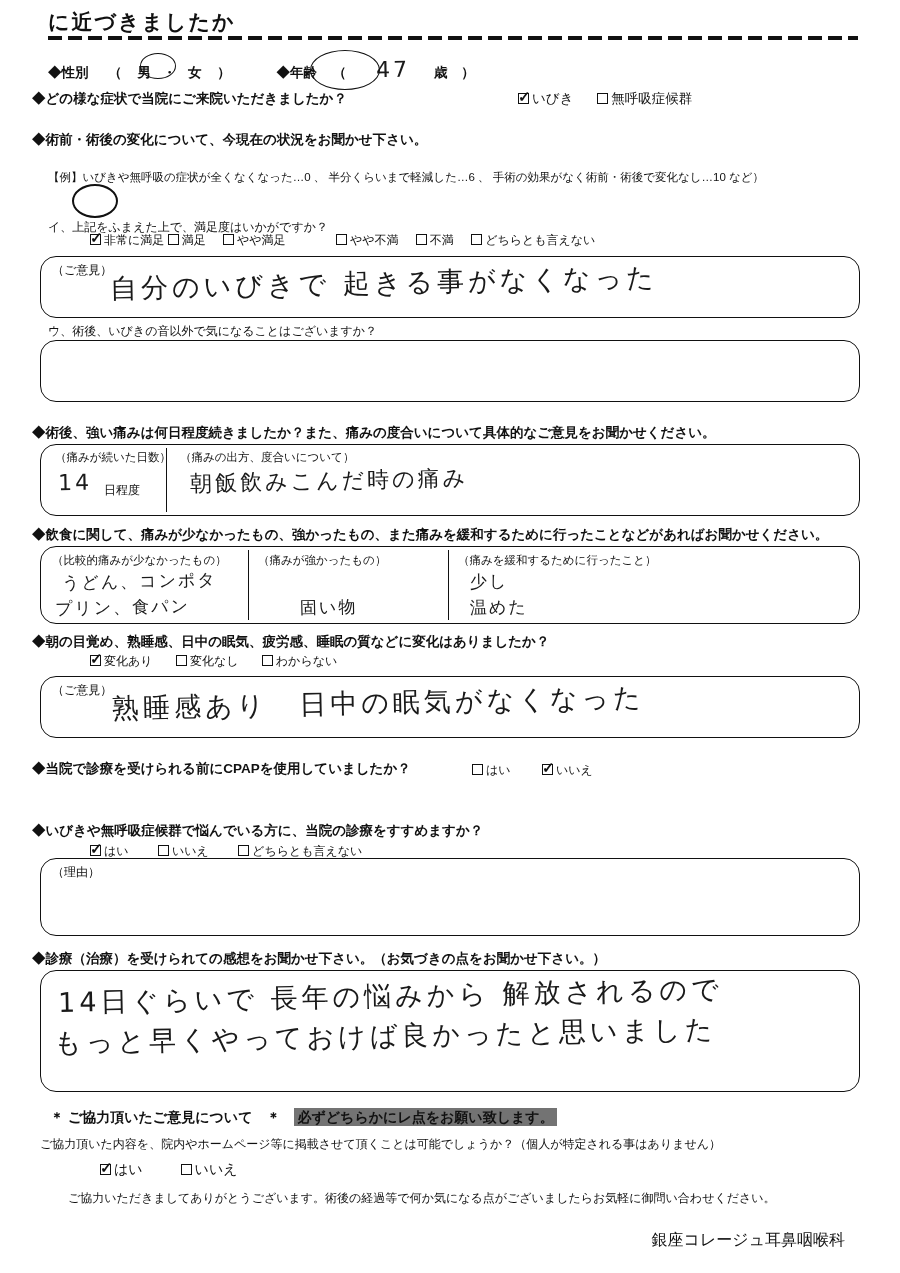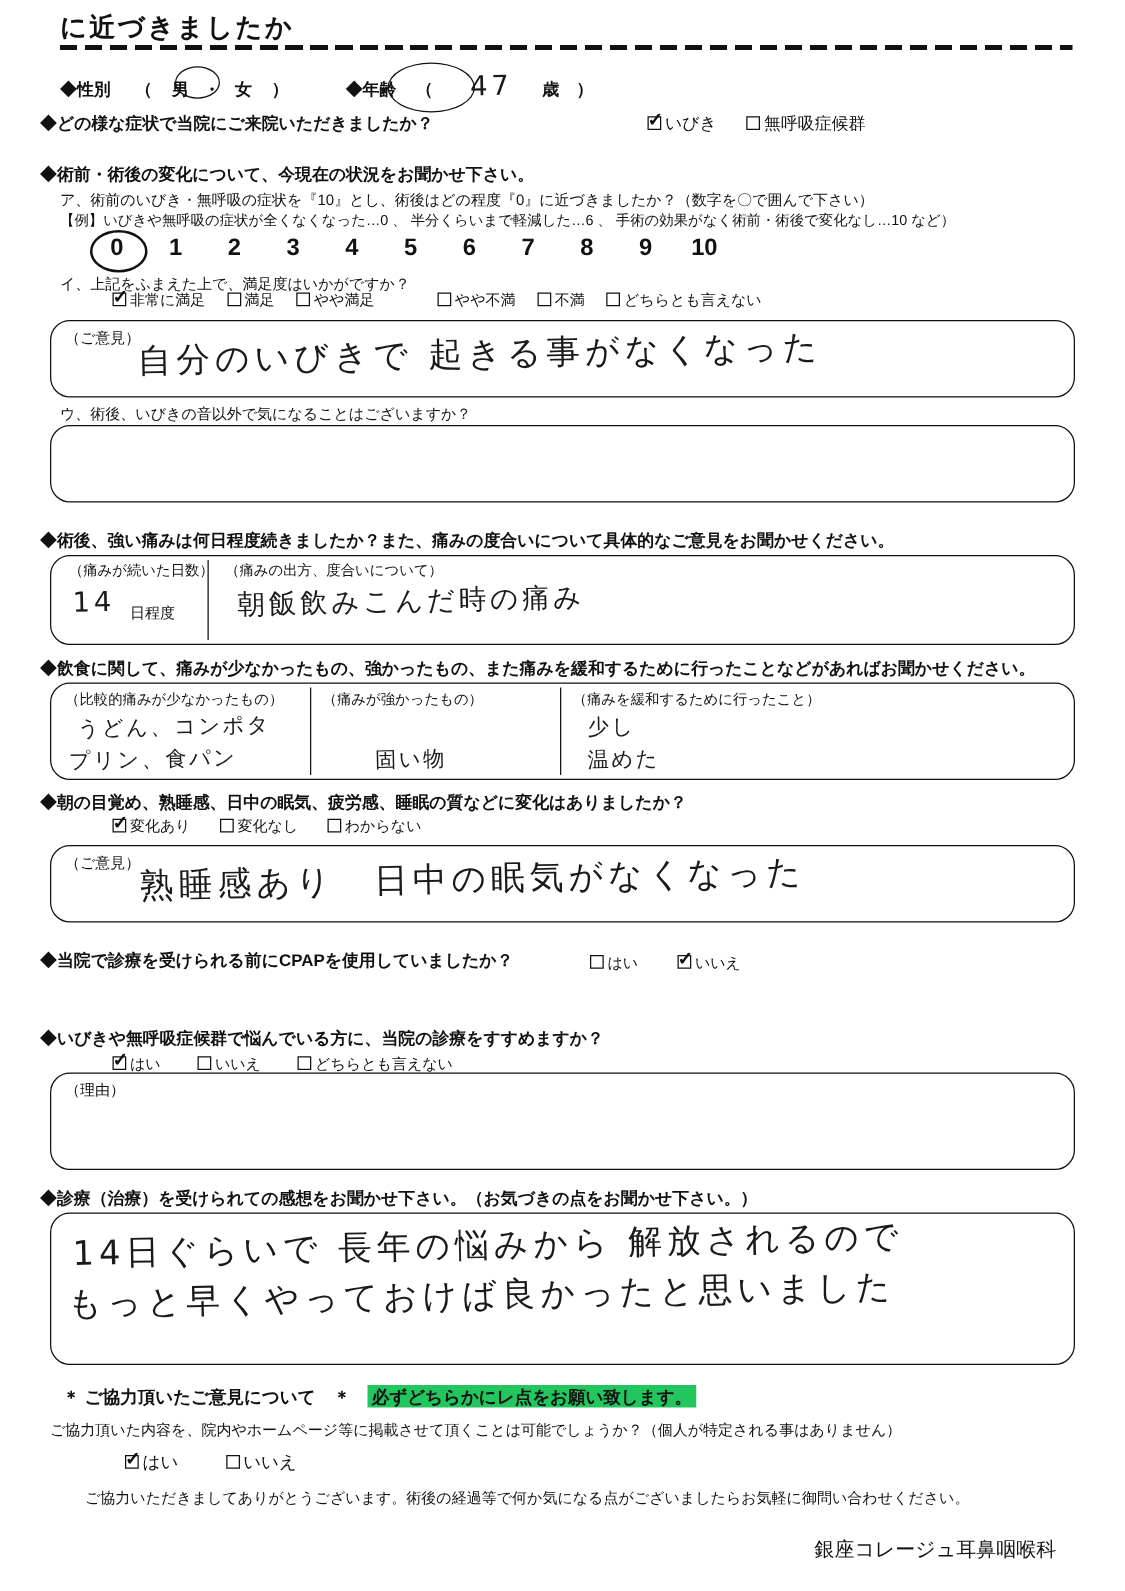--- a/index.html
+++ b/index.html
@@ -56,21 +56,21 @@
   .scale-nums span { display:inline-block; width:47px; text-align:center; }
 
   .circleO {
     position:absolute; width:46px; height:34px; border:2px solid #111; border-radius:50%;
   }
 
   .divider-v { position:absolute; width:0; border-left:1.4px solid #111; }
 
   .footer-sig { position:absolute; right:55px; bottom:22px; font-size:16px; font-weight:400; font-family:"Liberation Serif", serif;padding-left:35px; }
 
-  .hl { background:#22c55e; padding:1px 3px; font-weight:700; }
+  .hl { background:#737373; padding:1px 3px; font-weight:700; }
 
   .agecircle { position:absolute; width:70px; height:40px; border:1.6px solid #111; border-radius:50%; }
 </style>
 </head>
 <body>
 
 <div class="page">
 
   <div class="header">
     <div class="title">に近づきましたか</div>
@@ -96,32 +96,28 @@
 
   <div class="agecircle" style="left:310px; top:50px;"></div>
 
   <div class="row q" style="left:32px; top:90px;">◆どの様な症状で当院にご来院いただきましたか？</div>
   <div class="row" style="left:518px; top:90px;">
     <span><span class="cb checked"></span><span>いびき</span></span>
     <span style="margin-left:20px;"><span class="cb"></span><span>無呼吸症候群</span></span>
   </div>
 
   <div class="row q" style="left:32px; top:131px;">◆術前・術後の変化について、今現在の状況をお聞かせ下さい。</div>
-  <div class="row sm" style="left:48px; top:152px;">ア、術前のいびき・無呼吸の症状を『10』とし、術後はどの程度『0』に近づきましたか？（数字を〇で囲んで下さい）</div>
   <div class="row xs" style="left:48px; top:170px;">【例】いびきや無呼吸の症状が全くなくなった…0 、 半分くらいまで軽減した…6 、 手術の効果がなく術前・術後で変化なし…10 など）</div>
 
-  <div class="scale-nums" style="left:70px; top:188px;">
-    <span>0</span><span>1</span><span>2</span><span>3</span><span>4</span><span>5</span><span>6</span><span>7</span><span>8</span><span>9</span><span>10</span>
-  </div>
   <div class="circleO" style="left:72px; top:184px;"></div>
 
   <div class="row sm" style="left:48px; top:219px;">イ、上記をふまえた上で、満足度はいかがですか？</div>
   <div class="row sm" style="left:90px; top:232px;">
     <span><span class="cb checked"></span><span>非常に満足</span></span>
-    <span style="margin-left:14px;"><span class="cb"></span><span>満足</span></span>
+    <span style=""><span class="cb"></span><span>満足</span></span>
     <span style="margin-left:14px;"><span class="cb"></span><span>やや満足</span></span>
     <span style="margin-left:14px;padding-left:33px;"><span class="cb"></span><span>やや不満</span></span>
     <span style="margin-left:14px;"><span class="cb"></span><span>不満</span></span>
     <span style="margin-left:14px;"><span class="cb"></span><span>どちらとも言えない</span></span>
   </div>
 
   <div class="bracket-box" style="left:40px; top:256px; width:820px; height:62px;"></div>
   <div class="row sm" style="left:52px; top:262px;">（ご意見）</div>
   <div class="hand big" style="position:absolute; left:110px; top:265px;">自分のいびきで 起きる事がなくなった</div>
 

